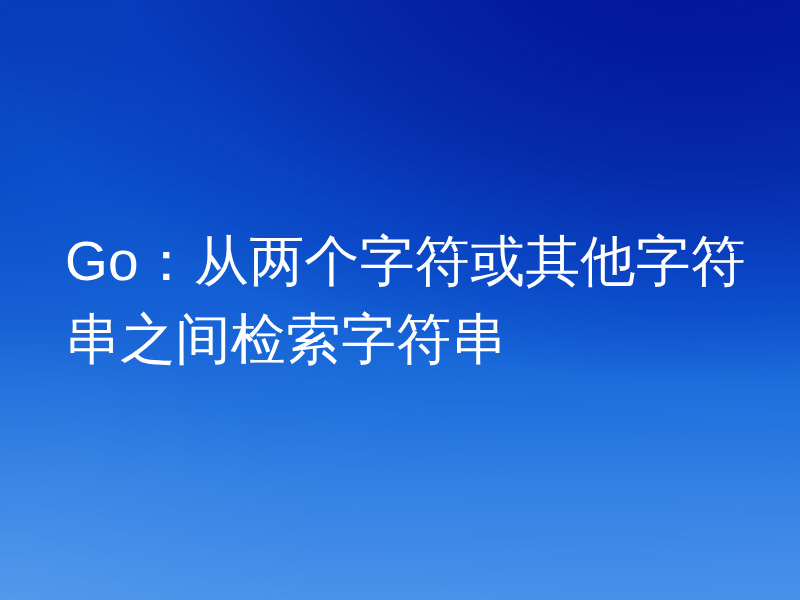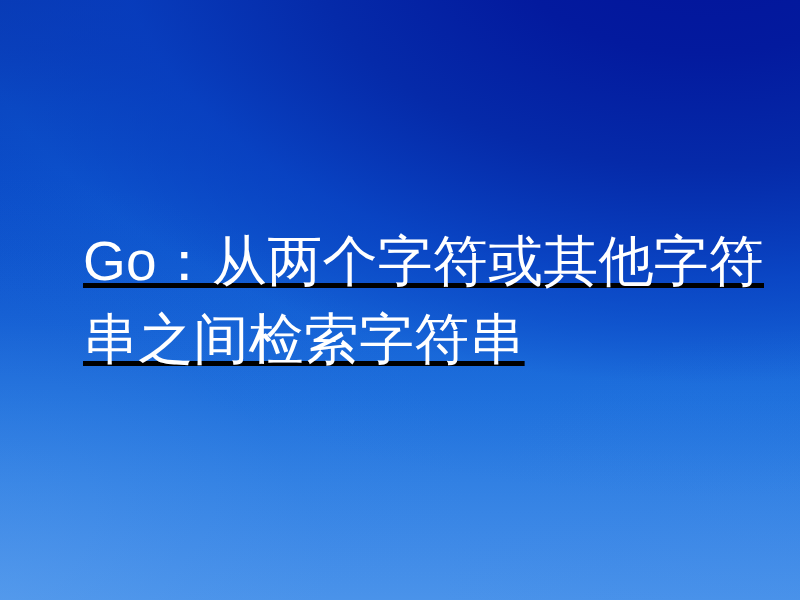--- a/index.html
+++ b/index.html
@@ -77,24 +77,23 @@
   
   .headline-wrap {
     position: absolute;
     left: 0;
     top: 0;
     width: 800px;
     height: 600px;
     display: flex;
     flex-direction: column;
     justify-content: center;
-    align-items: flex-end;
+    align-items: center;
     box-sizing: border-box;
-    padding: 0 36px 0 31px;
-    text-decoration: underline;
+    padding: 0 20px 0 31px;
   }
 
   .headline {
     margin: 0;
     padding: 0;
     color: #ffffff;
     font-family: "Liberation Sans", "DejaVu Sans", sans-serif;
     font-size: 55px;
     font-weight: 400;
     line-height: 78px;

